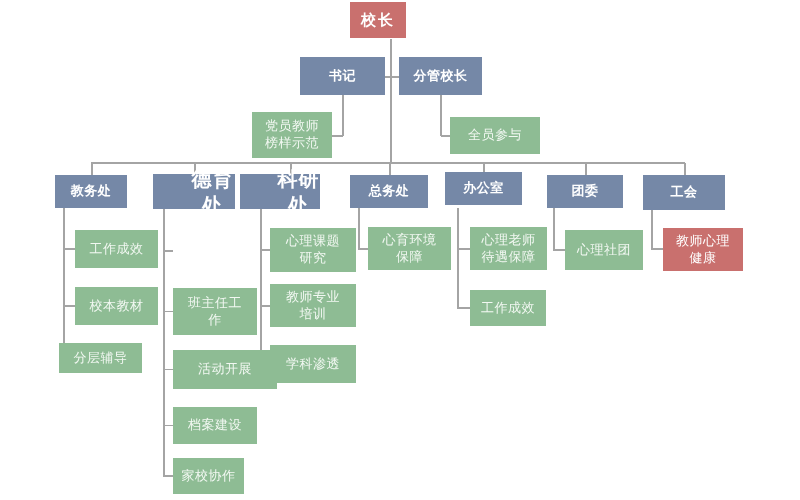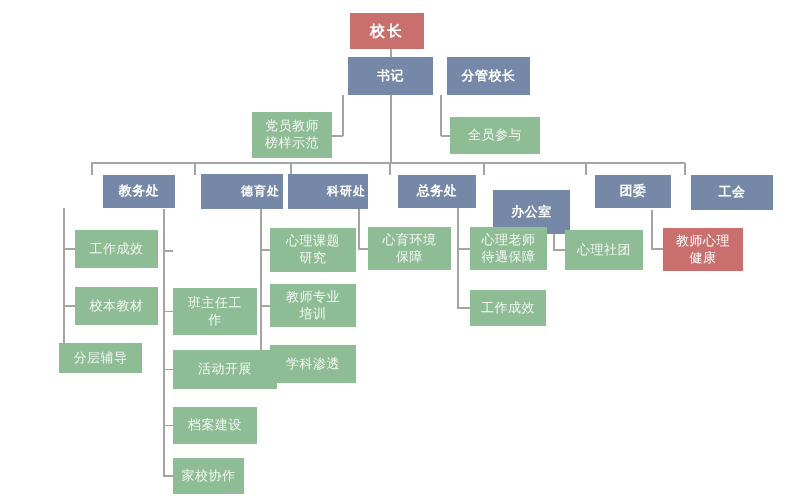--- a/index.html
+++ b/index.html
@@ -14,23 +14,23 @@
     position:absolute;
     display:flex;align-items:center;justify-content:center;
     text-align:center;
     color:#ffffff;
     font-size:13px;
     line-height:1.3;
     box-sizing:border-box;
     letter-spacing:0.5px;
   }
   .red{background:var(--root-box,#c9706e);}
-  .blue{background:var(--dept-box,#7588a7);font-weight:600;margin-left:48px;}
+  .blue{background:var(--dept-box,#7588a7);font-weight:600;}
   .green{background:var(--task-box,#8ebc94);color:#f2f8f2;}
-  .big{font-size:12px;font-weight:700;letter-spacing:1px;padding-left:37px;}
+  .big{font-size:20px;font-weight:700;letter-spacing:1px;padding-left:37px;}
   .root{font-size:15px;font-weight:700;letter-spacing:2px;}
   .wrap4{padding:0 12px;}
   .wrap4n{padding:3px 10px;}
   .line{position:absolute;background:var(--connector,#a4a4a4);}
 </style>
 </head>
 <body>
 
 <div class="canvas">
 
@@ -72,32 +72,32 @@
   <div class="line" style="left:457px;top:208px;width:1.5px;height:100px"></div>
   <div class="line" style="left:457px;top:248px;width:13px;height:1.5px"></div>
   <div class="line" style="left:457px;top:307px;width:13px;height:1.5px"></div>
 
   <div class="line" style="left:553px;top:208px;width:1.5px;height:42px"></div>
   <div class="line" style="left:553px;top:249px;width:12px;height:1.5px"></div>
 
   <div class="line" style="left:651px;top:210px;width:1.5px;height:39px"></div>
   <div class="line" style="left:651px;top:248px;width:12px;height:1.5px"></div>
 
-  <div class="node red root" style="left:350px;top:13px;width:74px;height:36px">校长</div>
+  <div class="node red root" style="left:350px;top:2px;width:56px;height:36px">校长</div>
 
   <div class="node blue" style="left:300px;top:57px;width:85px;height:38px">书记</div>
   <div class="node blue" style="left:399px;top:57px;width:83px;height:38px">分管校长</div>
   <div class="node green wrap4" style="left:252px;top:112px;width:80px;height:46px">党员教师榜样示范</div>
   <div class="node green" style="left:450px;top:117px;width:90px;height:37px">全员参与</div>
 
   <div class="node blue" style="left:55px;top:175px;width:72px;height:33px">教务处</div>
   <div class="node blue big" style="left:153px;top:174px;width:82px;height:35px">德育处</div>
   <div class="node blue big" style="left:240px;top:174px;width:80px;height:35px">科研处</div>
   <div class="node blue" style="left:350px;top:175px;width:78px;height:33px">总务处</div>
-  <div class="node blue" style="left:445px;top:190px;width:77px;height:44px">办公室</div>
+  <div class="node blue" style="left:445px;top:172px;width:77px;height:33px">办公室</div>
   <div class="node blue" style="left:547px;top:175px;width:76px;height:33px">团委</div>
   <div class="node blue" style="left:643px;top:175px;width:82px;height:35px">工会</div>
 
   <div class="node green" style="left:75px;top:230px;width:83px;height:38px">工作成效</div>
   <div class="node green" style="left:75px;top:287px;width:83px;height:38px">校本教材</div>
   <div class="node green" style="left:59px;top:343px;width:83px;height:30px">分层辅导</div>
 
   <div class="node green wrap4" style="left:173px;top:288px;width:84px;height:47px">班主任工作</div>
   <div class="node green" style="left:173px;top:350px;width:104px;height:39px">活动开展</div>
   <div class="node green" style="left:173px;top:407px;width:84px;height:37px">档案建设</div>

